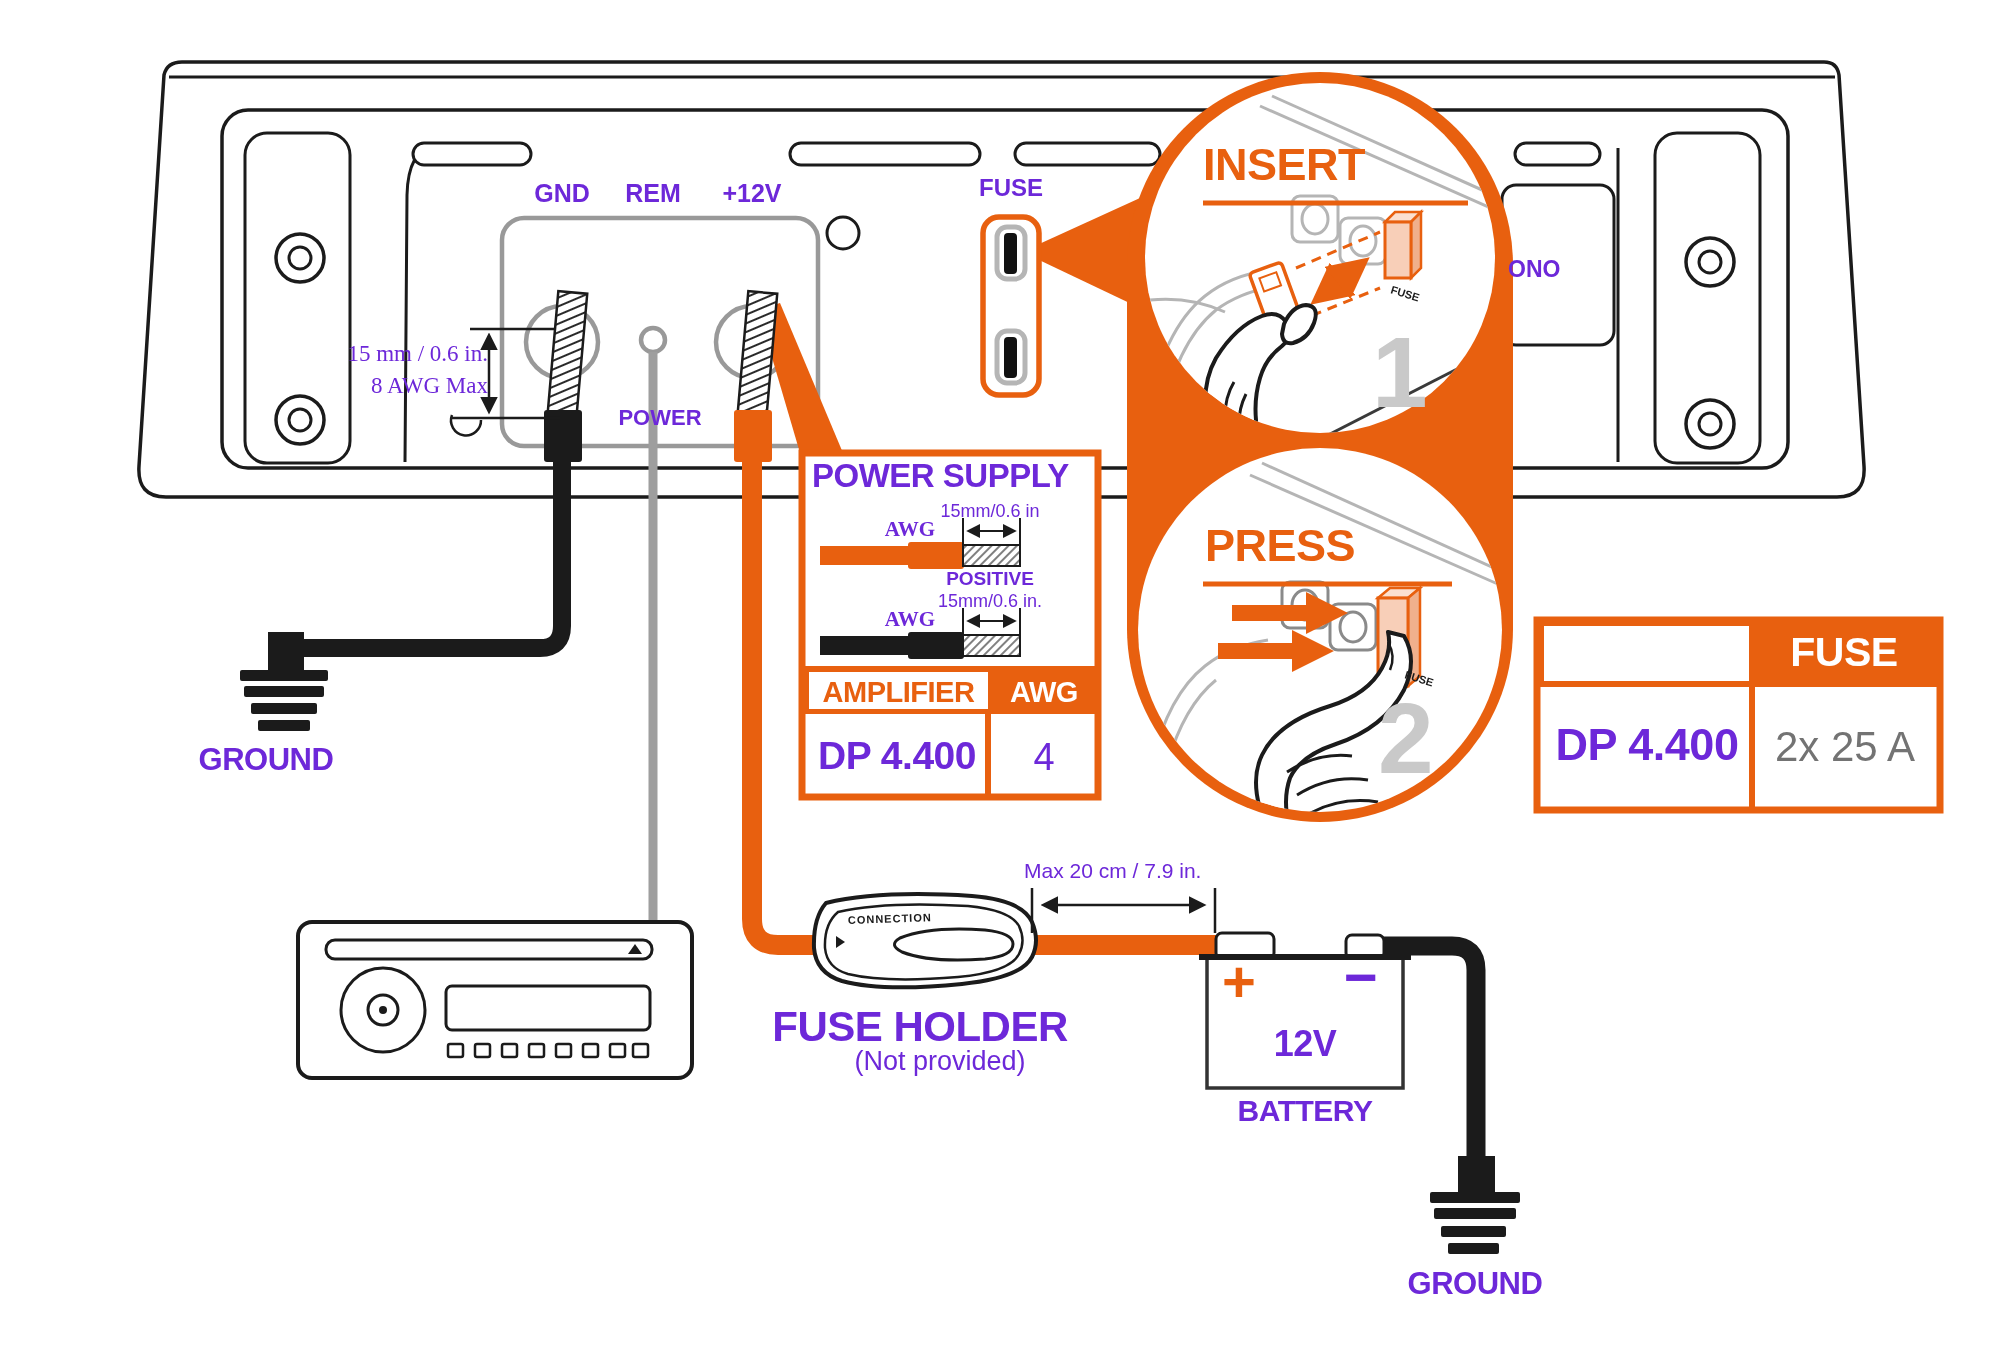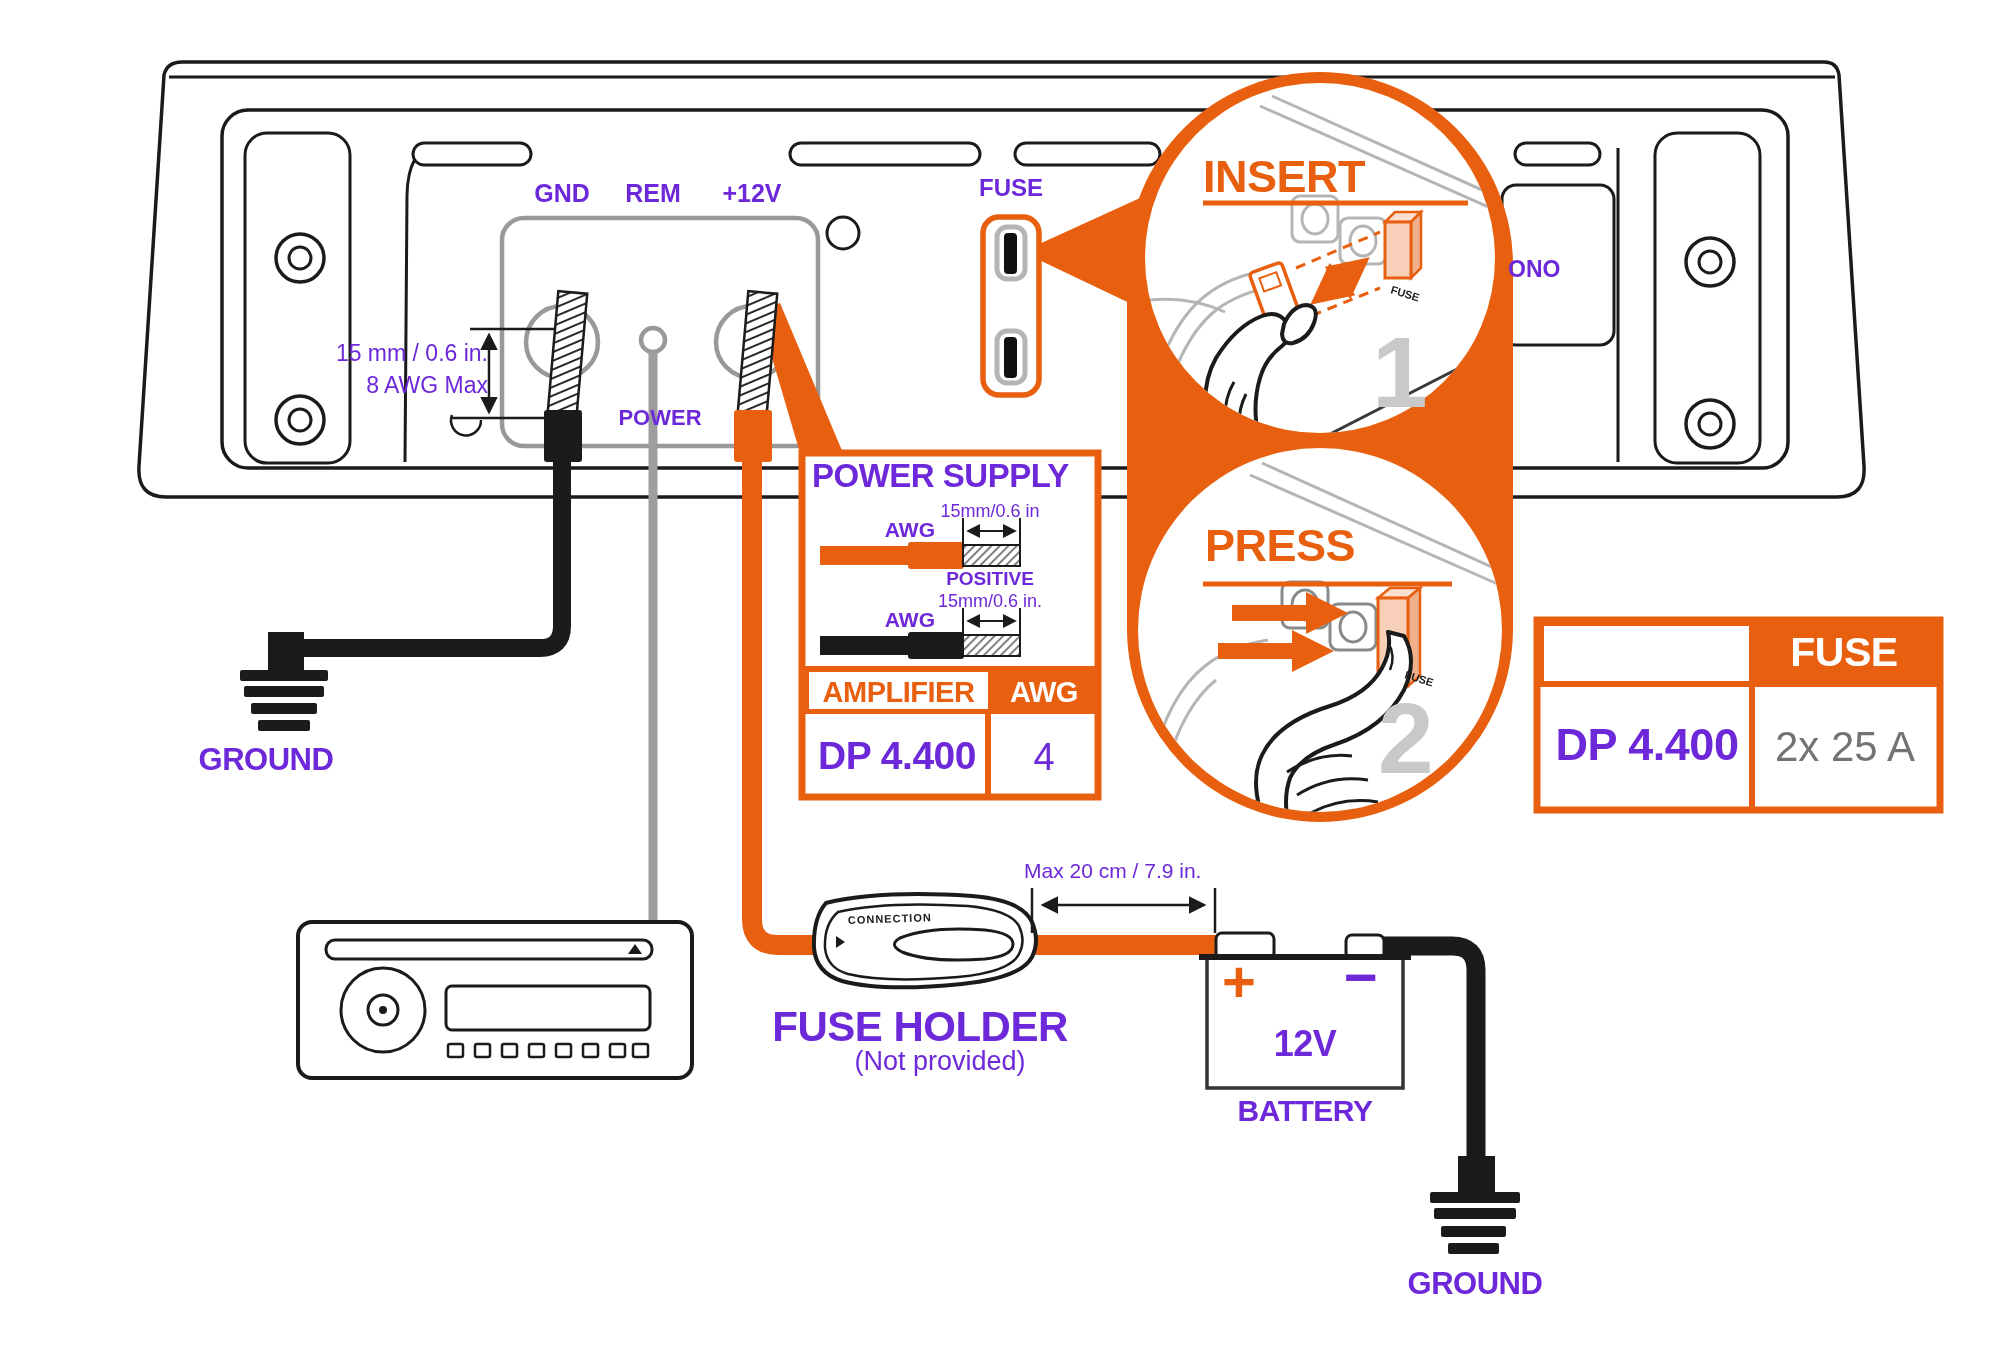--- a/index.html
+++ b/index.html
@@ -4,21 +4,21 @@
 <style>
   html,body{margin:0;padding:0;background:#fff;}
   #stage{position:relative;width:2000px;height:1363px;background:#fff;overflow:hidden;
          font-family:"Liberation Sans",sans-serif;color:#1b1b1b;}
   #stage svg{position:absolute;left:0;top:0;}
   .t{position:absolute;white-space:nowrap;line-height:1;color:#6d28d9;
      font-family:"Liberation Sans",sans-serif;}
   .b{font-weight:700;}
   .xb{font-weight:800;letter-spacing:-0.5px;}
   .ctr{text-align:center;}
-  .rt{text-align:right;}
+  .rt{text-align:right;font-family:Liberation Serif, serif;}
   .or{color:#E8600F;}
   .wh{color:#ffffff;}
   .gy{color:#C9C9C9;}
 </style>
 </head>
 <body>
 
 <div id="stage">
 
 <svg width="2000" height="1363" viewBox="0 0 2000 1363">
@@ -306,21 +306,21 @@
 <div class="t b rt" style="left:845px;top:519px;width:90px;font-size:21px;">AWG</div>
 <div class="t ctr" style="left:935px;top:502px;width:110px;font-size:18px;">15mm/0.6 in</div>
 <div class="t b ctr" style="left:935px;top:569px;width:110px;font-size:19px;">POSITIVE</div>
 <div class="t ctr" style="left:935px;top:592px;width:110px;font-size:18px;">15mm/0.6 in.</div>
 <div class="t b rt" style="left:845px;top:609px;width:90px;font-size:21px;">AWG</div>
 <div class="t xb ctr or" style="left:809px;top:678px;width:179px;font-size:29px;">AMPLIFIER</div>
 <div class="t xb ctr wh" style="left:990px;top:678px;width:108px;font-size:29px;">AWG</div>
 <div class="t xb ctr" style="left:806px;top:736px;width:182px;font-size:39px;">DP 4.400</div>
 <div class="t ctr" style="left:990px;top:738px;width:108px;font-size:38px;">4</div>
 
-<div class="t xb or" style="left:1203px;top:154px;font-size:45px;">INSERT</div>
+<div class="t xb or" style="left:1203px;top:142px;font-size:45px;">INSERT</div>
 <div class="t b gy" style="left:1372px;top:322px;font-size:100px;">1</div>
 <div class="t xb or" style="left:1205px;top:523px;font-size:45px;">PRESS</div>
 <div class="t b gy" style="left:1378px;top:688px;font-size:100px;">2</div>
 
 <div class="t xb ctr wh" style="left:1752px;top:632px;width:184px;font-size:41px;">FUSE</div>
 <div class="t xb ctr" style="left:1545px;top:722px;width:204px;font-size:45px;">DP 4.400</div>
 <div class="t ctr" style="left:1753px;top:726px;width:184px;font-size:42px;color:#737373;">2x 25 A</div>
 
 <div class="t" style="left:1024px;top:860px;font-size:21px;">Max 20 cm / 7.9 in.</div>
 <div class="t xb ctr" style="left:770px;top:1006px;width:300px;font-size:42px;">FUSE HOLDER</div>

